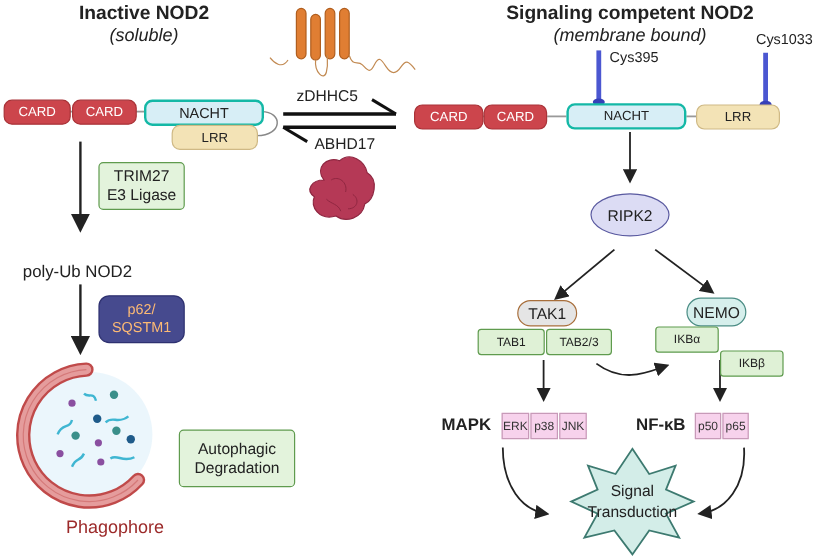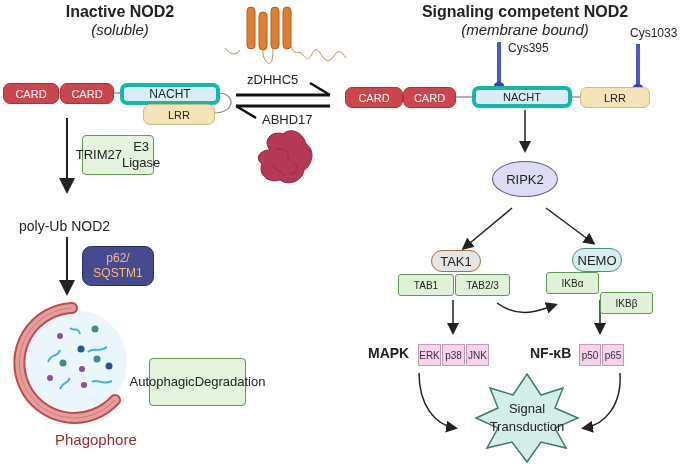--- a/index.html
+++ b/index.html
@@ -2,23 +2,23 @@
 <html><head>
 <meta charset="utf-8">
 <style>
   html,body{margin:0;padding:0;background:#fff;}
   body{width:684px;height:464px;position:relative;overflow:hidden;font-family:"Liberation Sans",sans-serif;color:#222;}
   .abs{position:absolute;}
   .title{font-weight:bold;font-size:16px;text-align:center;color:#222;}
   .subtitle{font-style:italic;font-size:15px;text-align:center;color:#222;}
   .dom{position:absolute;display:flex;align-items:center;justify-content:center;border-radius:7px;font-size:11px;box-sizing:border-box;}
   .card{background:#cc454c;color:#fff;border:1px solid #a93338;height:21px;}
-  .nacht{background:#d7eef6;border:4px solid #14b8a6;color:#222;height:22px;}
+  .nacht{background:#d7eef6;border:2px solid #14b8a6;color:#222;height:22px;}
   .lrr{background:#f3e3b6;border:1px solid #cfb985;color:#222;height:21px;}
-  .gbox{position:absolute;background:#e3f3dc;border:1.5px solid #5f9b4e;border-radius:4px;font-size:13px;text-align:center;line-height:16px;box-sizing:border-box;display:flex;flex-direction:row;align-items:center;justify-content:center;}
+  .gbox{position:absolute;background:#e3f3dc;border:1.5px solid #5f9b4e;border-radius:4px;font-size:13px;text-align:center;line-height:16px;box-sizing:border-box;display:flex;flex-direction:column;align-items:center;justify-content:center;}
   .pbox{position:absolute;background:#f7d2ec;border:1px solid #c79ab8;font-size:10px;display:flex;align-items:center;justify-content:center;box-sizing:border-box;height:22px;color:#333;}
   .lbl{position:absolute;font-size:13px;white-space:nowrap;}
   .green-sub{position:absolute;background:#dff1d6;border:1.5px solid #5f9b4e;border-radius:3px;font-size:10px;display:flex;align-items:center;justify-content:center;box-sizing:border-box;height:22px;}
 </style>
 </head>
 <body>
 
 <svg class="abs" style="left:0;top:0" width="684" height="464">
   <defs>
     <marker id="ah" markerWidth="8" markerHeight="8" refX="6" refY="4" orient="auto">

